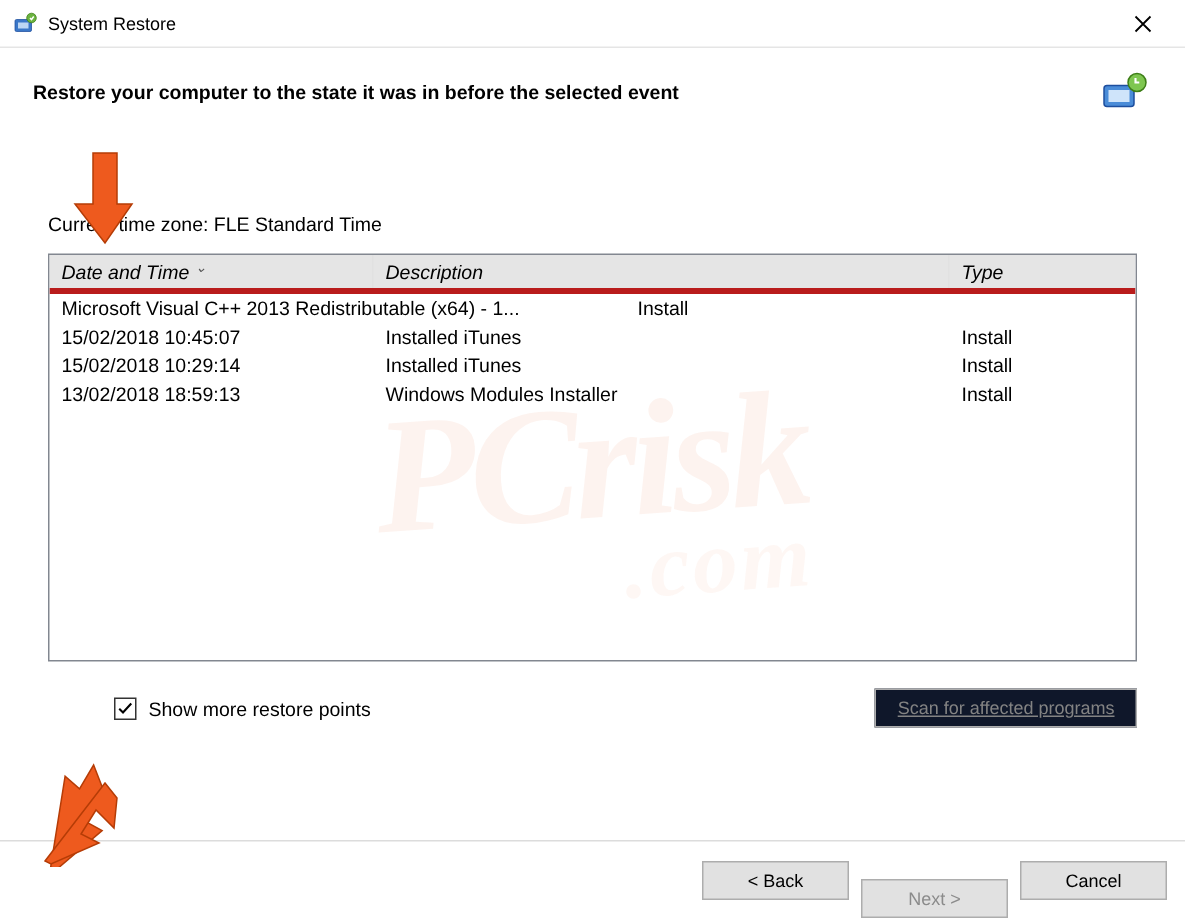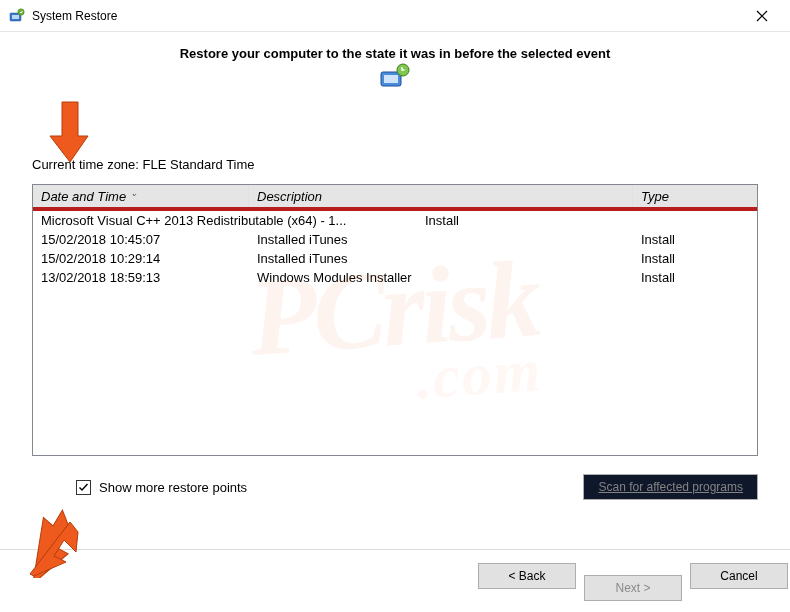--- a/index.html
+++ b/index.html
@@ -28,21 +28,20 @@
     .titlebar .close {
       margin-left: auto;
       width: 40px; height: 28px;
       display: flex; align-items:center; justify-content:center;
       font-size: 14px; color: #000;
       cursor: pointer;
     }
     .header-row {
       display: flex; align-items: center;
       padding: 14px 22px 6px 22px;
-      flex-direction: column;
     }
     .header-row .headline {
       font-size: 13px;
       font-weight: bold;
       color: #000;
       flex: 1;
     }
     .header-icon {
       width: 36px; height: 30px;
       display:flex; align-items:center; justify-content:center;
@@ -119,28 +118,28 @@
       padding: 0 14px;
       background: #0f172a;
       border: 1px solid #adadad;
       color: #838383;
       font-size: 12px;
       font-family: inherit;
       text-decoration: underline;
     }
     .btn-strip {
       position: absolute;
-      left: 0; right: 0; bottom: 11px;
+      left: 0; right: 0; bottom: 0;
       height: 52px;
       border-top: 1px solid #dcdcdc;
       display: flex;
       align-items: center;
       justify-content: flex-end;
       gap: 8px;
-      padding: 0 2px;
+      padding: 0 12px;
     }
     .dlg-btn {
       width: 98px; height: 26px;
       background: #e1e1e1;
       border: 1px solid #adadad;
       font-family: inherit;
       font-size: 12px;
       color: #000;
     }
     .dlg-btn.disabled { color: #8b8b8b; margin-top: 24px; }

